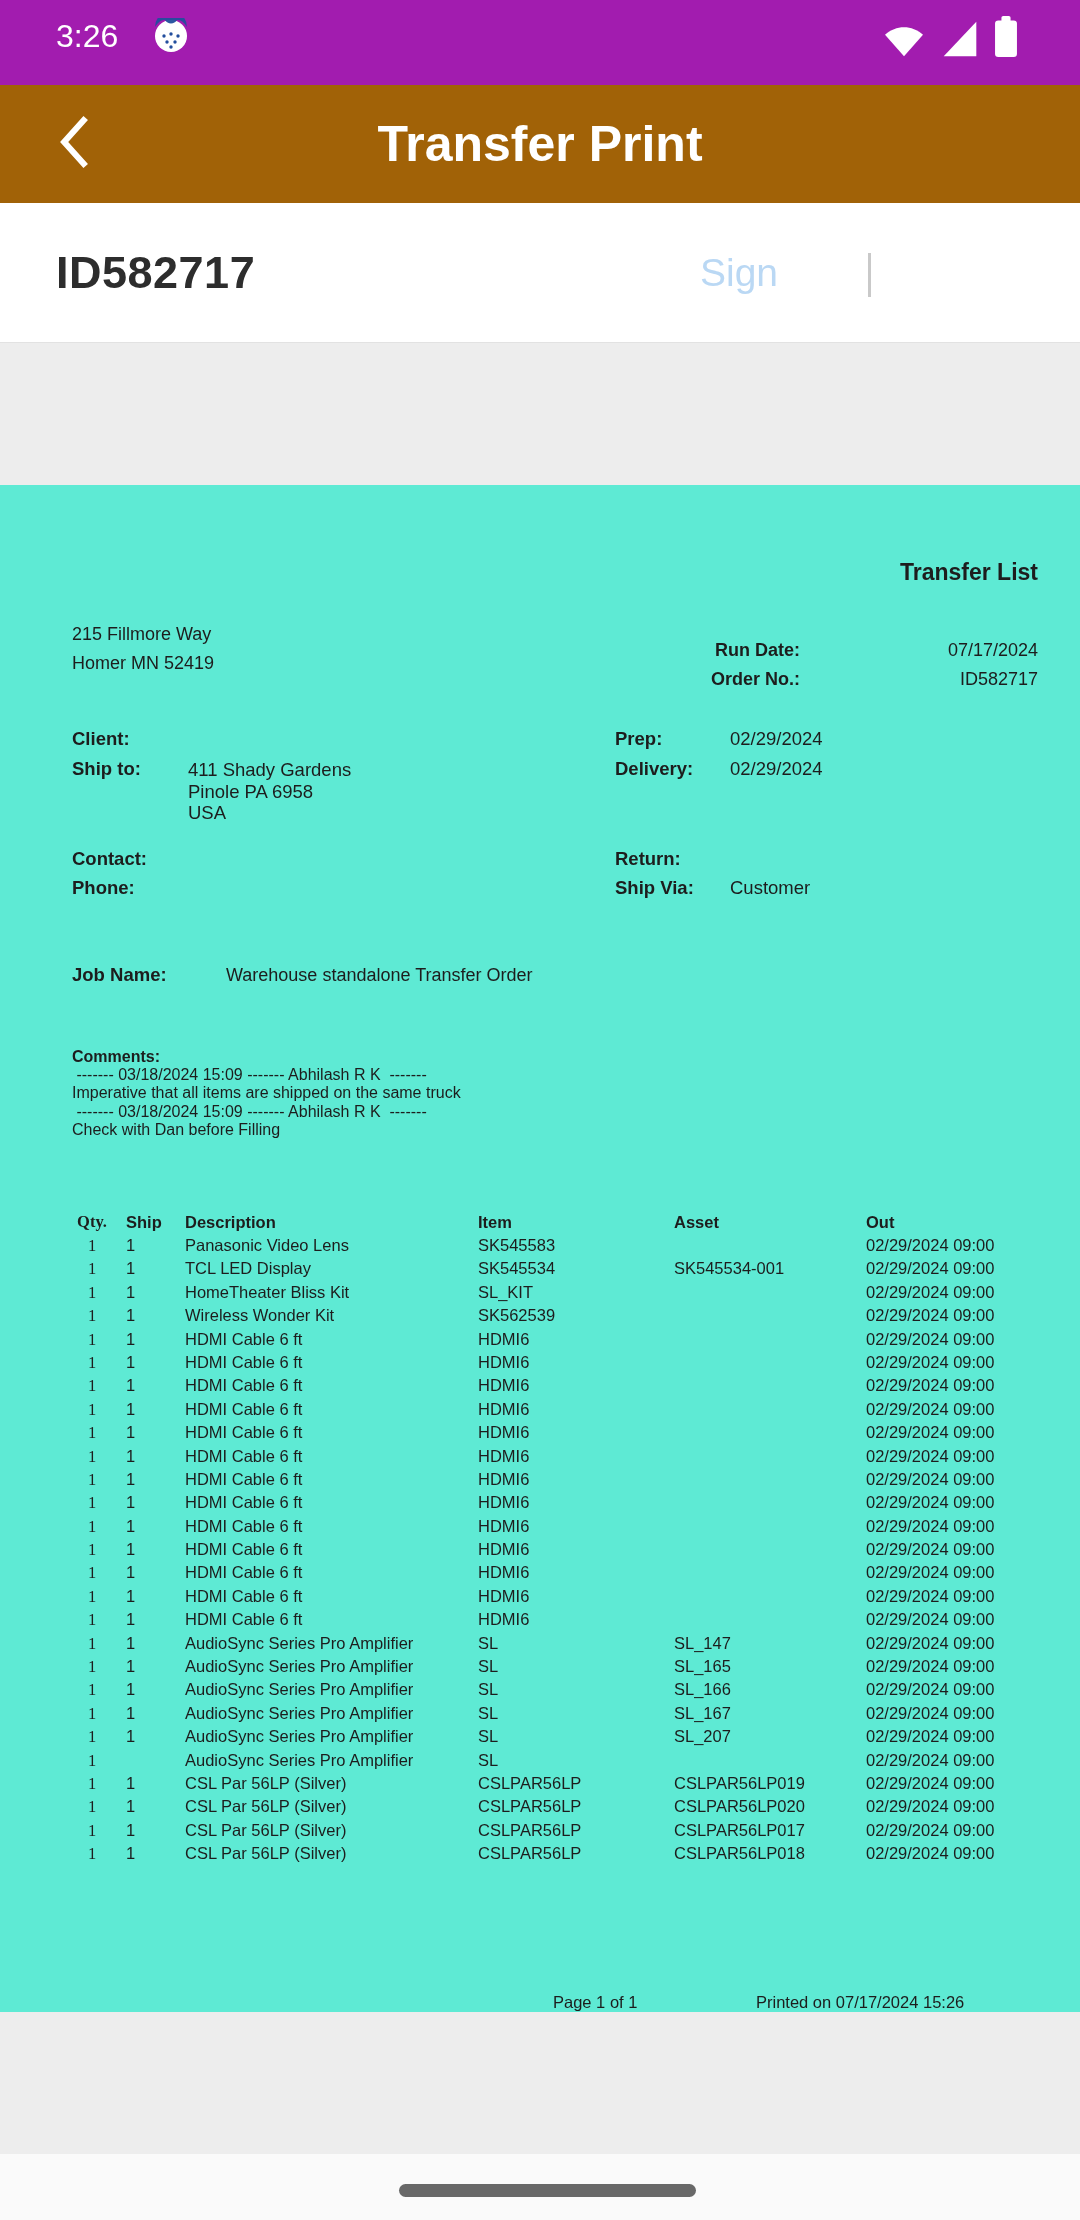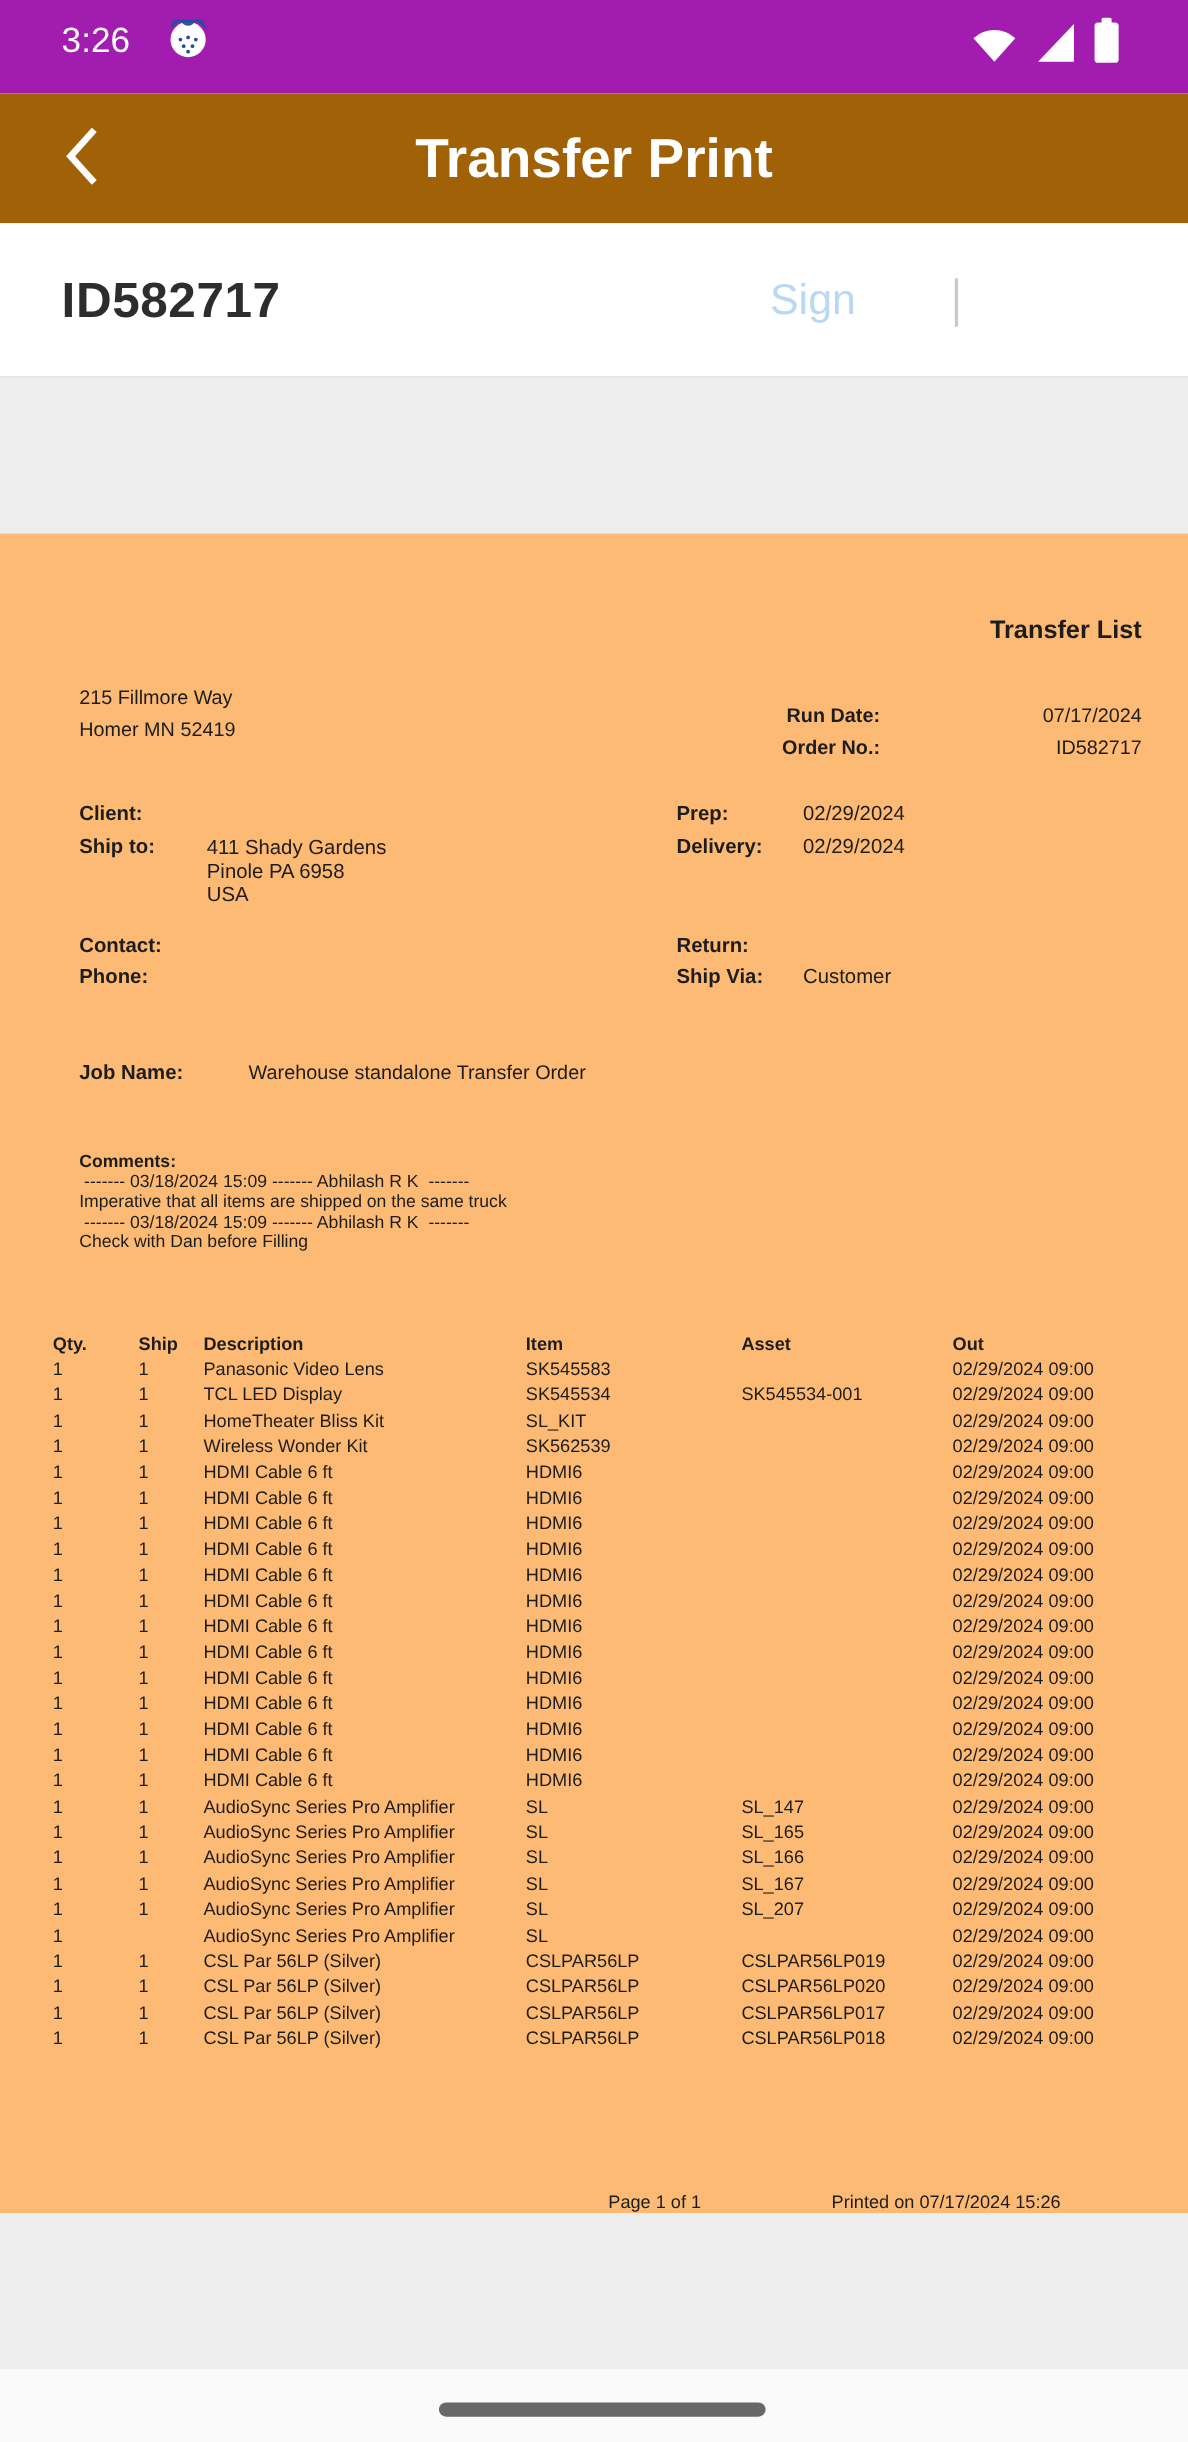--- a/index.html
+++ b/index.html
@@ -27,39 +27,39 @@
   .action-divider { position:absolute; left:868px; top:50px; width:3px; height:44px; background:#c9c9c9; }
   .print-btn { position:absolute; left:944px; top:0; height:139px; line-height:139px; font-size:39px; color:#2E7DE8; cursor:pointer; }
 
   
   .gray-band-top { position:absolute; top:342px; left:0; width:1080px; height:143px; background:#EDEDED; border-top:1px solid #e2e2e2; }
   .gray-band-bottom { position:absolute; top:2012px; left:0; width:1080px; height:142px; background:#EDEDED; }
   .nav-bar { position:absolute; top:2154px; left:0; width:1080px; height:66px; background:#FAFAFA; }
   .gesture-pill { position:absolute; left:399px; top:30px; width:297px; height:13px; border-radius:7px; background:#686868; cursor:grab; }
 
   
-  .paper { position:absolute; top:485px; left:0; width:1080px; height:1527px; background:#fdba74; color:#1d1d1d; }
+  .paper { position:absolute; top:485px; left:0; width:1080px; height:1527px; background:#5eead4; color:#1d1d1d; }
   .paper .lbl { font-weight:700; }
   .doc-title { position:absolute; top:74px; right:42px; font-size:23px; font-weight:700; }
   .meta-row { position:absolute; left:0; width:1080px; height:20px; line-height:20px; font-size:18px;margin-top:44px; }
   .m-label { position:absolute; right:280px; font-weight:700; white-space:nowrap; }
   .m-value { position:absolute; right:42px; white-space:nowrap; }
   .company-address { position:absolute; left:72px; top:135px; font-size:18px; line-height:28.5px; }
 
   .fld { position:absolute; font-size:18.5px; line-height:20px; white-space:nowrap; }
   .ship-lines { position:absolute; left:188px; top:274px; font-size:18.5px; line-height:21.5px; }
 
   .comments-label { position:absolute; left:72px; top:563px; font-size:16px; font-weight:700; }
   .comment-lines { position:absolute; left:72px; top:581px; font-size:16px; line-height:18.4px; white-space:pre; }
 
   .table-header { position:absolute; top:727px; left:0; width:1080px; height:20px; line-height:20px; font-size:16.5px; font-weight:700; }
   .table-rows { position:absolute; top:749px; left:0; width:1080px; }
   .t-row { position:relative; height:23.4px; line-height:23.4px; font-size:16.5px; }
   .cell { position:absolute; white-space:nowrap; }
-  .c-qty  { left:48px;  width:56px; text-align:left; }
+  .c-qty  { left:64px;  width:56px; text-align:center;font-family:Liberation Serif, serif; }
   .c-ship { left:126px; width:56px; text-align:left; }
   .c-desc { left:185px; }
   .c-item { left:478px; }
   .c-asset{ left:674px; }
   .c-out  { left:866px; }
 
   .doc-footer { position:absolute; top:1508px; left:0; width:1080px; height:18px; line-height:18px; font-size:16.5px; }
   .page-label { position:absolute; left:528px;margin-left:25px; }
   .printed-label { position:absolute; left:756px; }
 </style>

